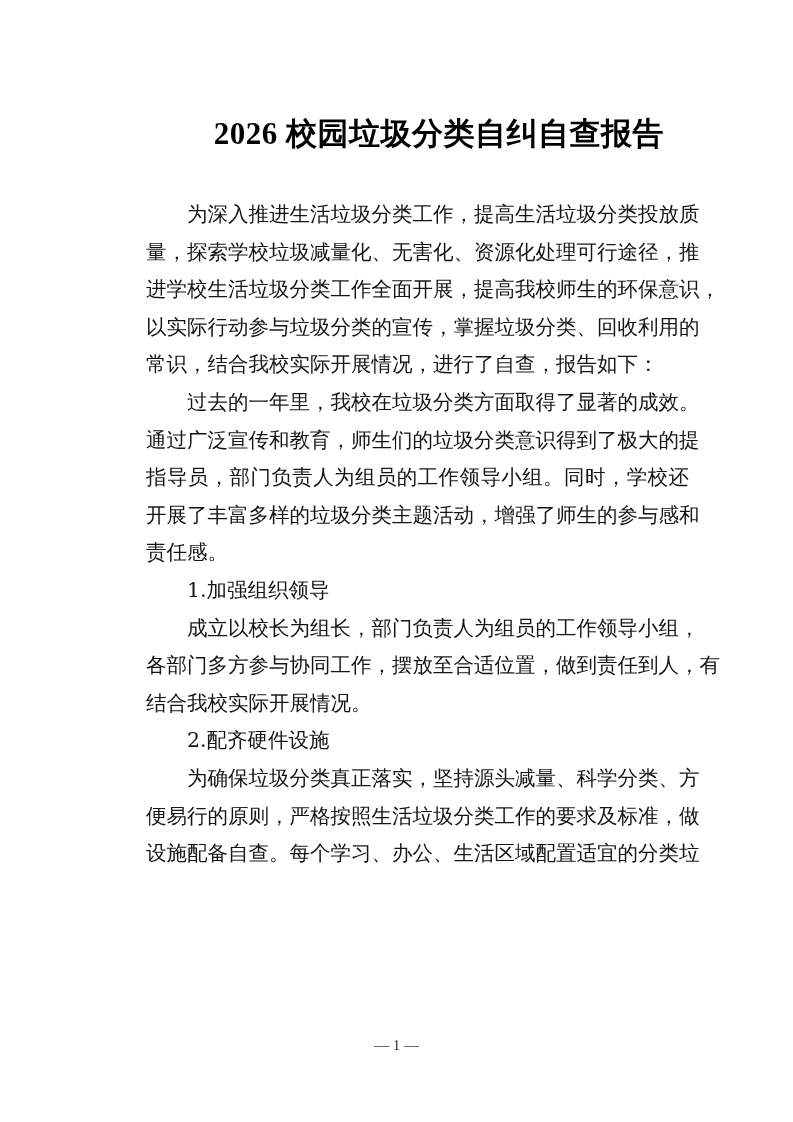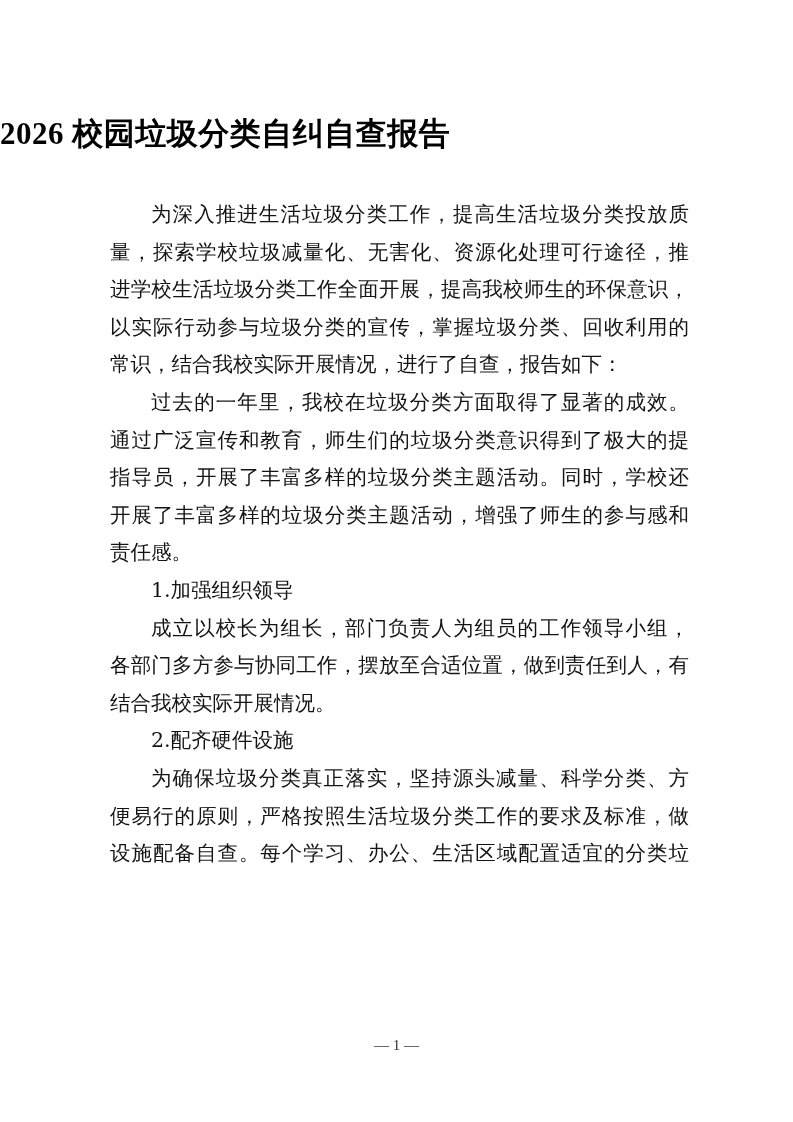--- a/index.html
+++ b/index.html
@@ -20,21 +20,21 @@
       left: 0; top: 0;
       width: 793px;
       height: 1122px;
       background: #ffffff;
     }
     .title {
       position: absolute;
       left: 0;
       top: 112px;
       width: 664px;
-      text-align: left;
+      text-align: right;
       font-family: "Liberation Serif", "DejaVu Serif", serif;
       font-weight: bold;
       font-size: 31px;
       line-height: 44px;
       color: #000000;
       letter-spacing: 0.5px;
     }
     .body {
       position: absolute;
       left: 110px;
@@ -42,20 +42,21 @@
       width: 579px;
     }
     .line {
       height: 37.6px;
       line-height: 37.6px;
       font-size: 20.5px;
       white-space: nowrap;
       text-align: justify;
       text-align-last: justify;
       color: #141414;
+      margin-left: 36px;
     }
     .line.last {
       text-align-last: left;
     }
     .line.indent {
       padding-left: 41px;
     }
     .heading {
       font-family: "DejaVu Sans", "Liberation Sans", sans-serif;
       font-weight: bold;
@@ -86,21 +87,21 @@
   <div class="body">
     <div class="line indent">为深入推进生活垃圾分类工作，提高生活垃圾分类投放质</div>
     <div class="line">量，探索学校垃圾减量化、无害化、资源化处理可行途径，推</div>
     <div class="line">进学校生活垃圾分类工作全面开展，提高我校师生的环保意识，</div>
     <div class="line">以实际行动参与垃圾分类的宣传，掌握垃圾分类、回收利用的</div>
     <div class="line last">常识，结合我校实际开展情况，进行了自查，报告如下：</div>
 
 
     <div class="line indent">过去的一年里，我校在垃圾分类方面取得了显著的成效。</div>
     <div class="line">通过广泛宣传和教育，师生们的垃圾分类意识得到了极大的提</div>
-    <div class="line">指导员，开展了丰富多样的垃圾分类主题活动。同时，学校还</div>
+    <div class="line">指导员，部门负责人为组员的工作领导小组。同时，学校还</div>
     <div class="line">开展了丰富多样的垃圾分类主题活动，增强了师生的参与感和</div>
     <div class="line last">责任感。</div>
 
     <div class="line indent subheading">1.加强组织领导</div>
 
     <div class="line indent">成立以校长为组长，部门负责人为组员的工作领导小组，</div>
     <div class="line">各部门多方参与协同工作，摆放至合适位置，做到责任到人，有</div>
     <div class="line last">结合我校实际开展情况。</div>
 
     <div class="line indent subheading">2.配齐硬件设施</div>

